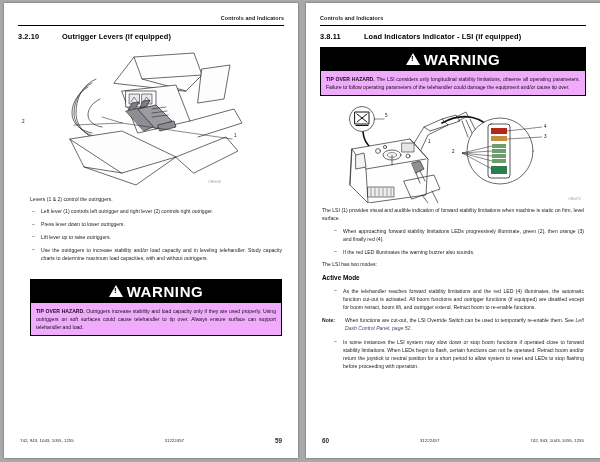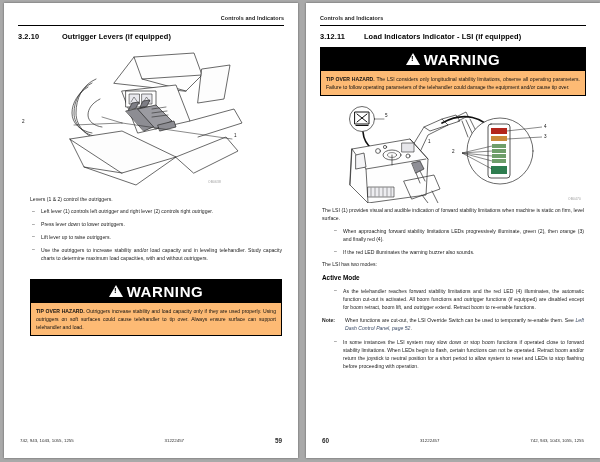--- a/index.html
+++ b/index.html
@@ -106,21 +106,21 @@
     left: 0;
     top: 0;
     font-weight: bold;
   }
   .xref { font-style: italic; color: #3a4a66; }
 
   
   .warnbox {
     position: absolute;
     border: 1px solid #000;
-    background: #fdba74;
+    background: #f0abfc;
   }
   .warnbox .bar {
     background: #000;
     color: #fff;
     text-align: center;
     padding: 2px 0 3px 0;
   }
   .warnbox .bar .wtxt {
     font-size: 15px;
     font-weight: bold;
@@ -277,21 +277,21 @@
       <span class="pg">59</span>
     </div>
   </div>
 
   <div class="page right">
 
     <div class="hdr">Controls and Indicators</div>
     <div class="hdr-rule"></div>
 
     <div class="sect">
-      <span class="num">3.12.11</span><span>Load Indicators Indicator - LSI (if equipped)</span>
+      <span class="num">3.8.11</span><span>Load Indicators Indicator - LSI (if equipped)</span>
     </div>
 
     <div class="warnbox" style="left:14px;right:14px;top:44px;">
       <div class="bar">
         <span class="tri"></span><span class="wtxt">WARNING</span>
       </div>
       <div class="txt">
         <span class="b">TIP OVER HAZARD.</span>
         <span>The LSI considers only longitudinal stability limitations, observe all operating parameters. Failure to follow operating parameters of the telehandler could damage the equipment and/or cause tip over.</span>
       </div>

